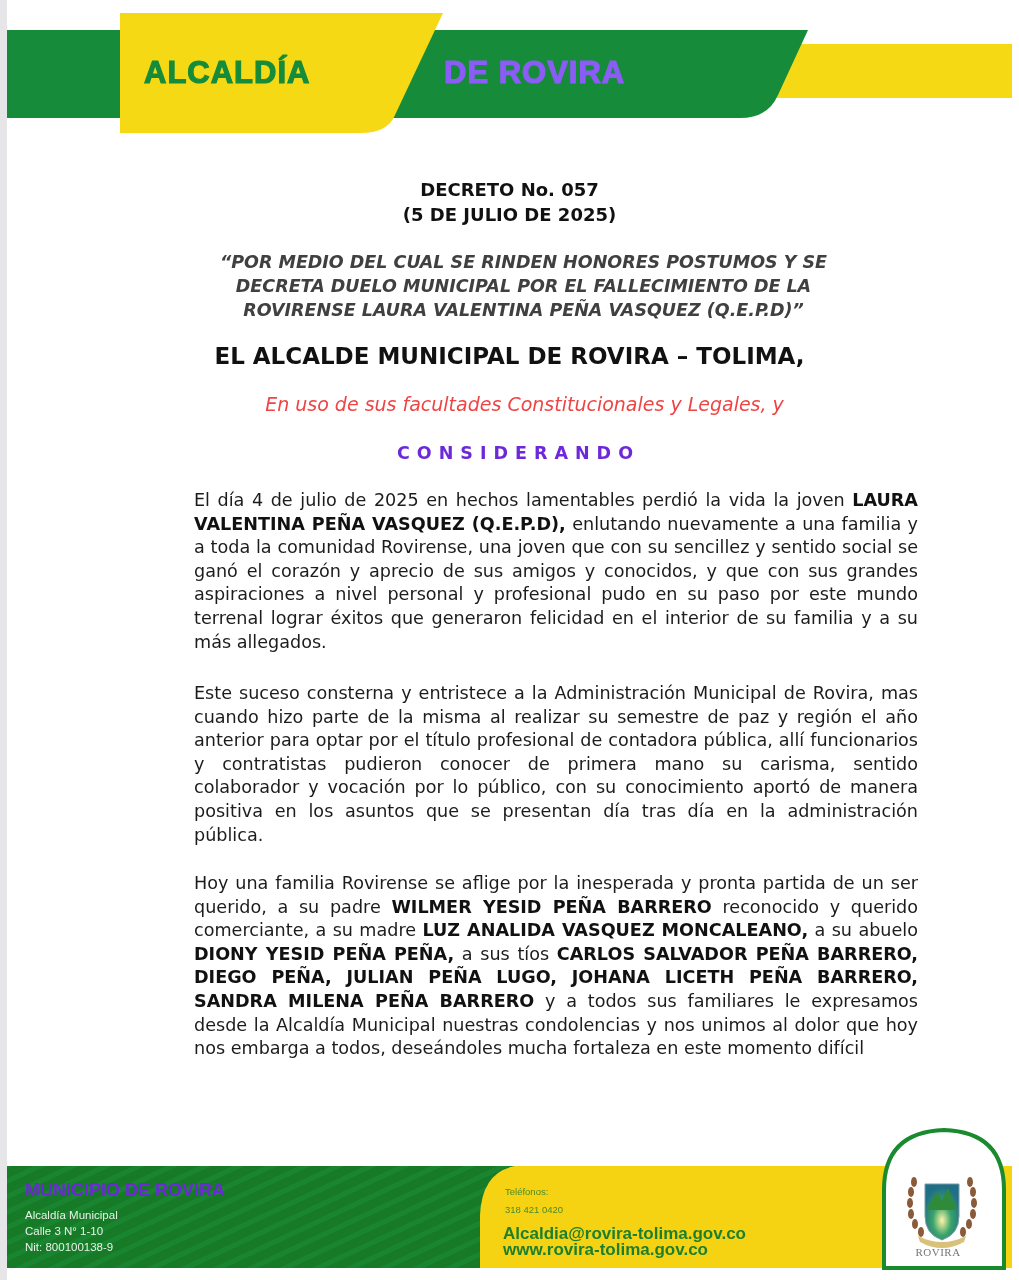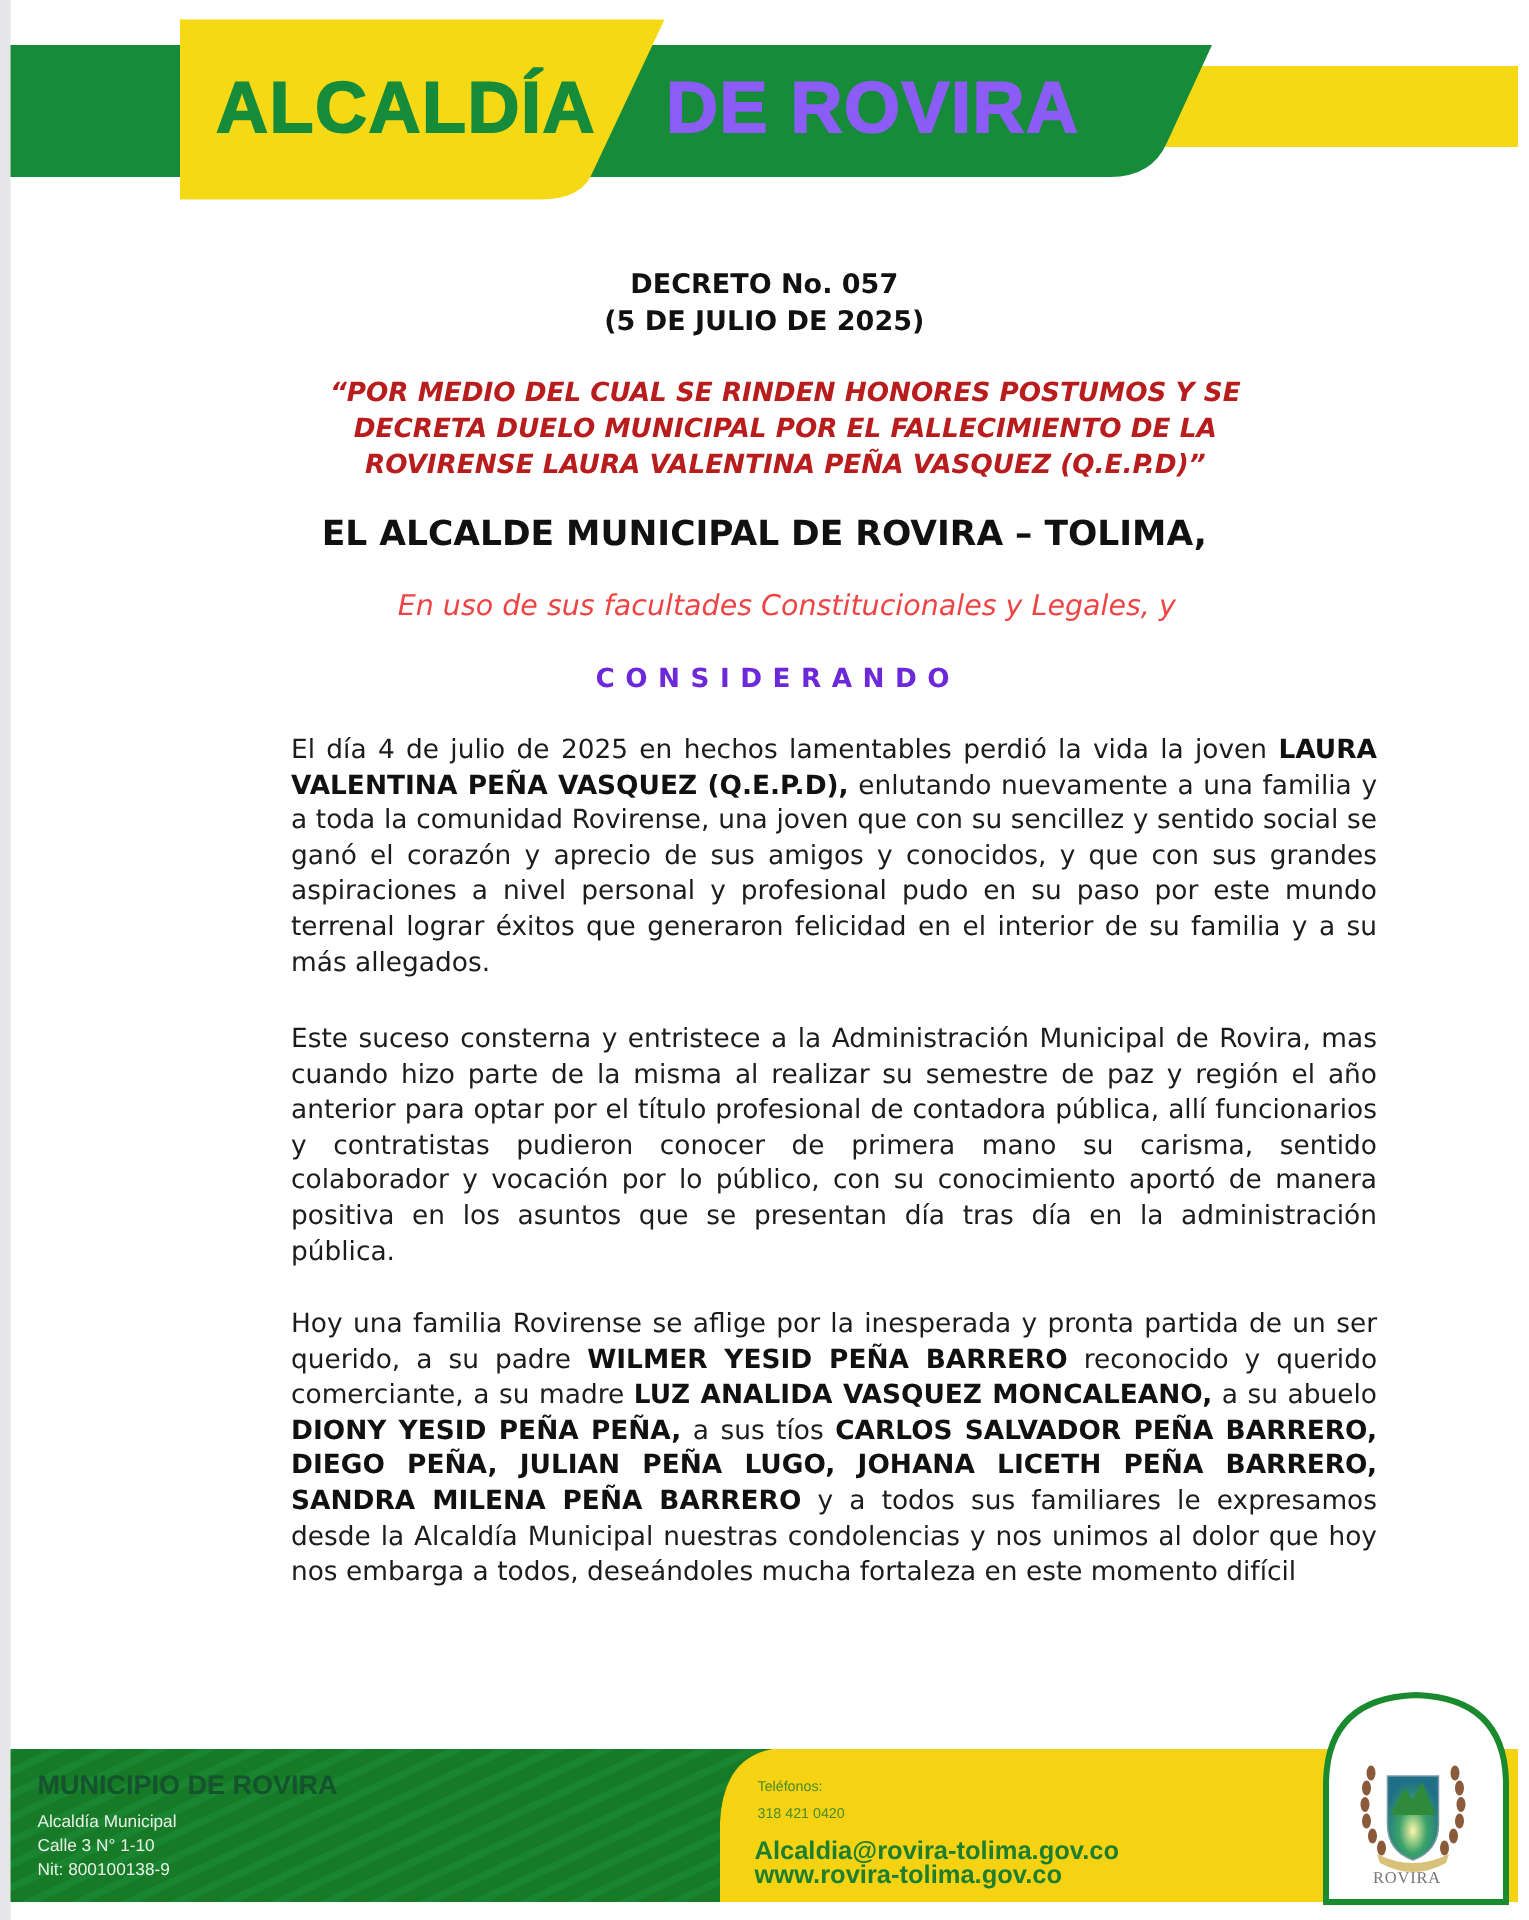--- a/index.html
+++ b/index.html
@@ -11,56 +11,56 @@
   }
   .left-edge {
     position: absolute; left: 0; top: 0; width: 7px; height: 1280px;
     background: #e6e6e8;
   }
   
   .header { position: absolute; left: 0; top: 0; width: 1019px; height: 150px; }
   .header svg { position: absolute; left: 0; top: 0; }
   .hdr-text {
     position: absolute; top: 48px; font-family: "Liberation Sans", sans-serif;
-    font-weight: 900; font-size: 48px; letter-spacing: 1px; line-height: 50px;
+    font-weight: 900; font-size: 31px; letter-spacing: 1px; line-height: 50px;
     -webkit-text-stroke: 1.2px currentColor;
   }
   .hdr-alcaldia { left: 144px; color: #168c3a; }
   .hdr-rovira { left: 444px; color: #8b5cf6; }
 
   
   .center { position: absolute; left: 0; width: 1019px; text-align: center; }
   .decreto {
     top: 177px; font-weight: bold; font-size: 18px; line-height: 25px; color: #111;
     font-family: "DejaVu Sans", sans-serif;
   }
   .subject {
     top: 250px; font-weight: bold; font-style: italic; font-size: 17.5px; line-height: 24px;
-    color: #b91c1c; padding-left: 28px; box-sizing: border-box;
+    color: #404040; padding-left: 28px; box-sizing: border-box;
   }
   .alcalde { top: 345px; font-weight: bold; font-size: 23px; line-height: 22px; color: #111; }
   .facultades { top: 393px; font-style: italic; font-size: 19px; line-height: 22px; color: #ef4444; padding-left: 30px; box-sizing: border-box; }
   .considerando { top: 442px; font-weight: bold; font-size: 17.5px; line-height: 22px; letter-spacing: 7px; color: #6d28d9; padding-left: 18px; box-sizing: border-box; }
 
   
   .para {
     position: absolute; left: 194px; width: 724px;
     font-size: 17.6px; line-height: 23.6px; text-align: justify; color: #1c1c1c;
     font-family: "DejaVu Sans", sans-serif;
   }
   .para b { font-weight: bold; color: #111; }
   .p1 { top: 489px; }
   .p2 { top: 682px; }
   .p3 { top: 872px; }
 
   
   .footer { position: absolute; left: 0; top: 1120px; width: 1019px; height: 160px; }
   .footer svg { position: absolute; left: 0; top: 0; }
   .f-title {
-    position: absolute; left: 25px; top: 60px; color: #14532d;
+    position: absolute; left: 25px; top: 60px; color: #6d28d9;
     font-family: "Liberation Sans", sans-serif; font-weight: bold; font-size: 18px;
   }
   .f-line {
     position: absolute; left: 25px; color: #e8f2e8;
     font-family: "Liberation Sans", sans-serif; font-size: 11.5px; line-height: 14px;
   }
   .f-l1 { top: 88px; } .f-l2 { top: 104px; } .f-l3 { top: 120px; }
   .f-tel-label {
     position: absolute; left: 505px; top: 66px; color: #4a8a2a;
     font-family: "Liberation Sans", sans-serif; font-size: 9.5px;

